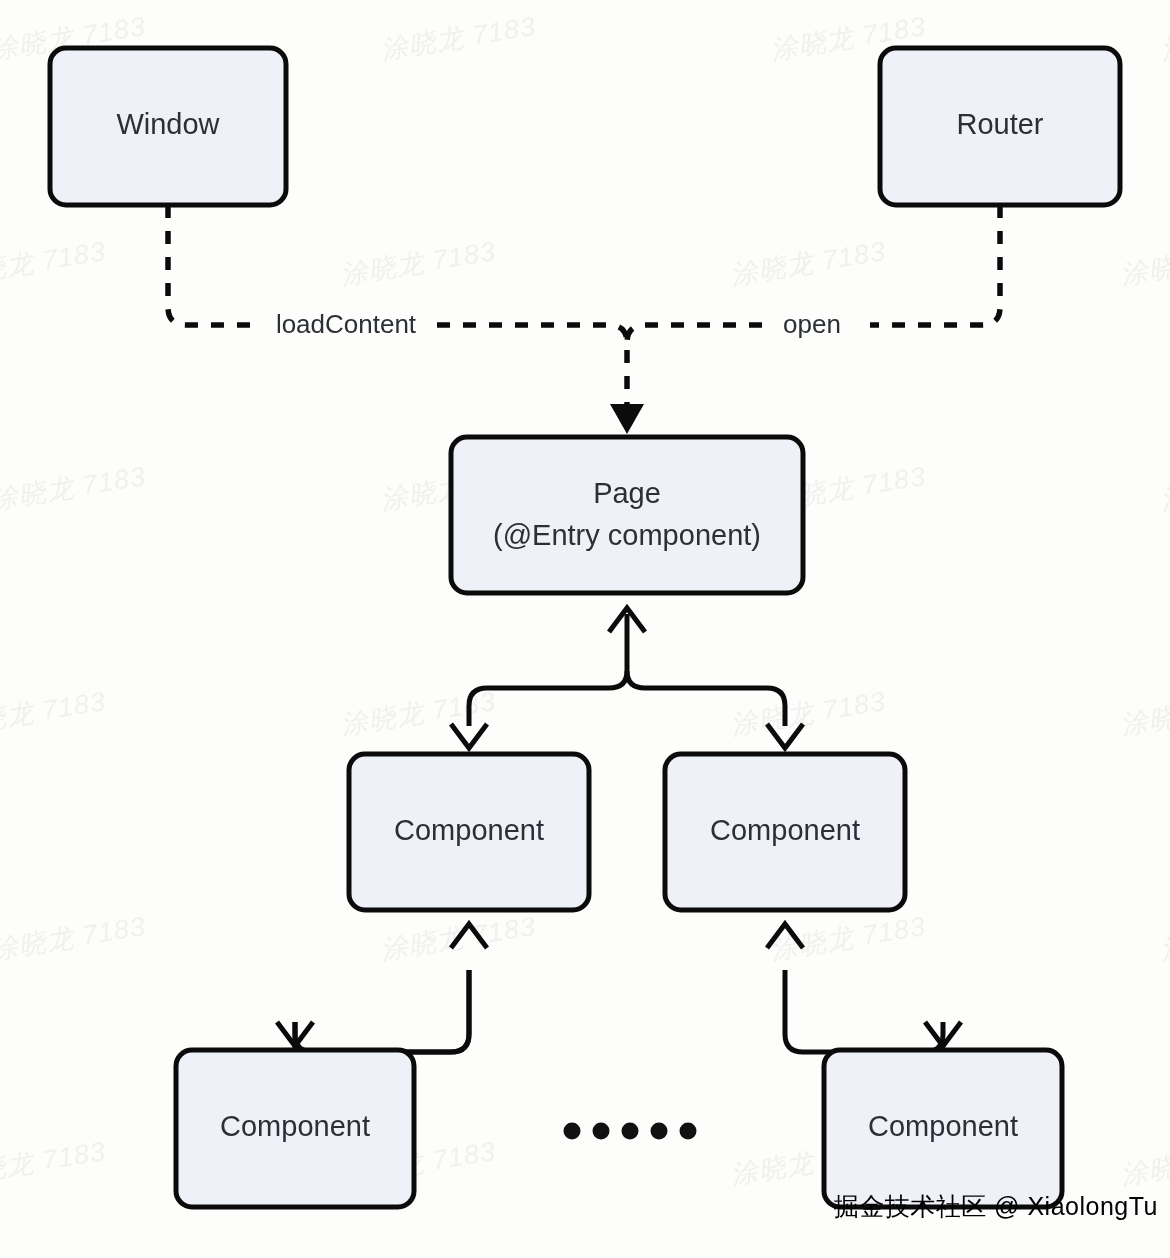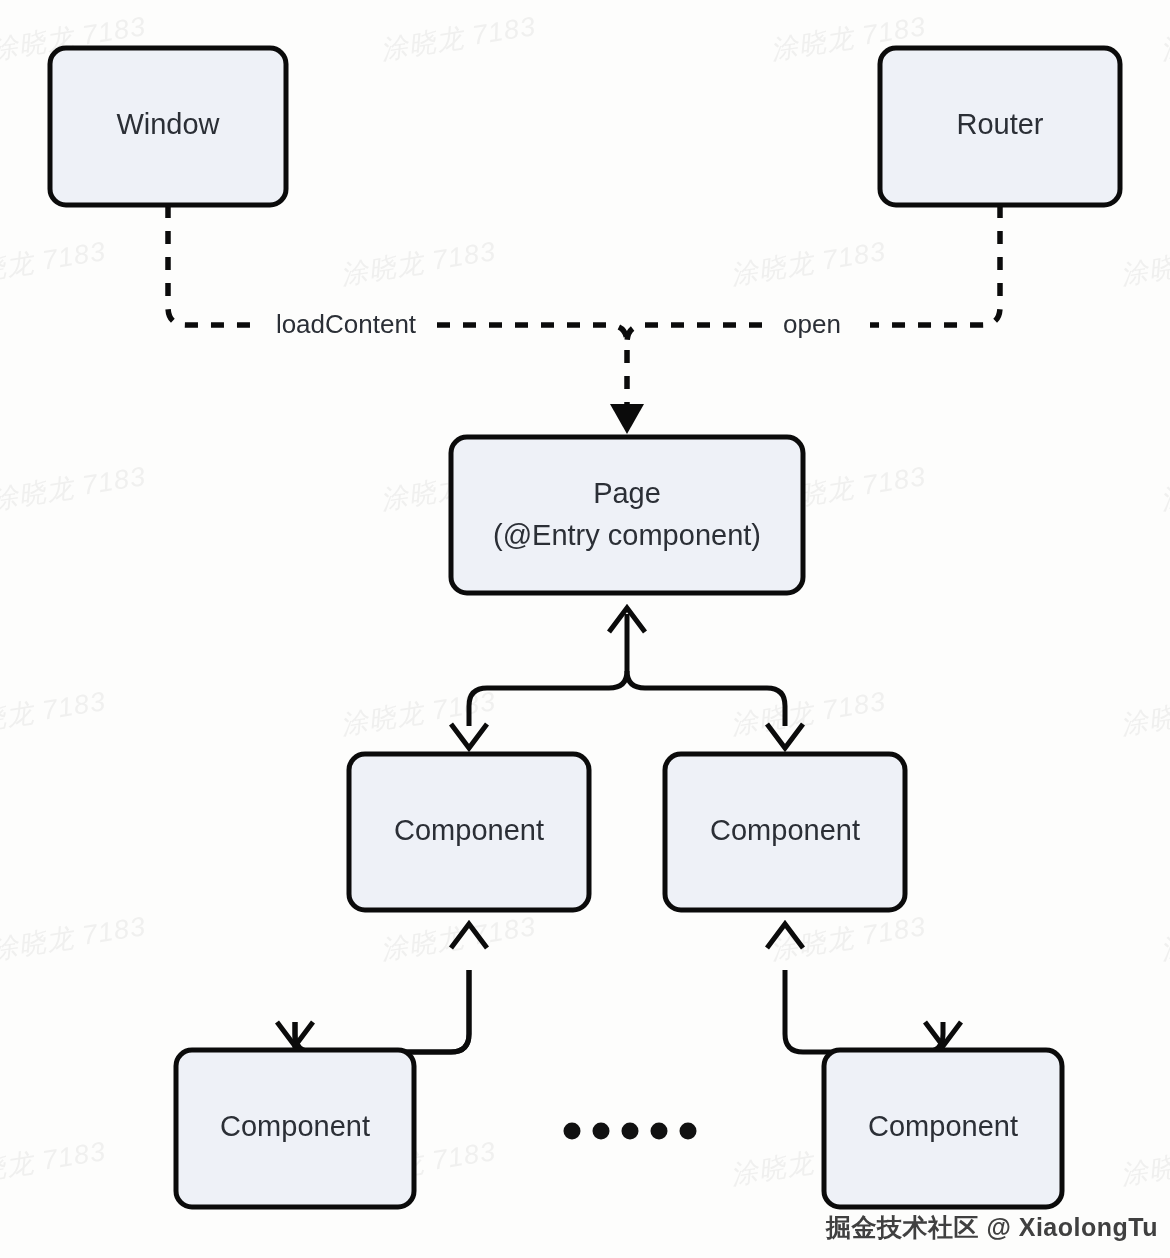--- a/index.html
+++ b/index.html
@@ -82,28 +82,27 @@
     fill: #2b2f36;
     text-anchor: middle;
     dominant-baseline: middle;
   }
   .dot {
     fill: #111111;
   }
   .footer-mark {
     position: absolute;
     right: 12px;
-    bottom: 14px;
+    bottom: 35px;
     font-family: "Liberation Sans", "DejaVu Sans", sans-serif;
     font-size: 25px;
-    color: #404040;
+    color: #000000;
     white-space: nowrap;
     z-index: 3;
     letter-spacing: 0.5px;
-    font-weight: bold;
   }
 </style>
 </head>
 <body>
 
 <div id="canvas">
 
   <div class="wm-layer" id="wm-layer">
       <div class="wm" style="left: -10px; top: 20px;">涂晓龙 7183</div>
       <div class="wm" style="left: 380px; top: 20px;">涂晓龙 7183</div>

